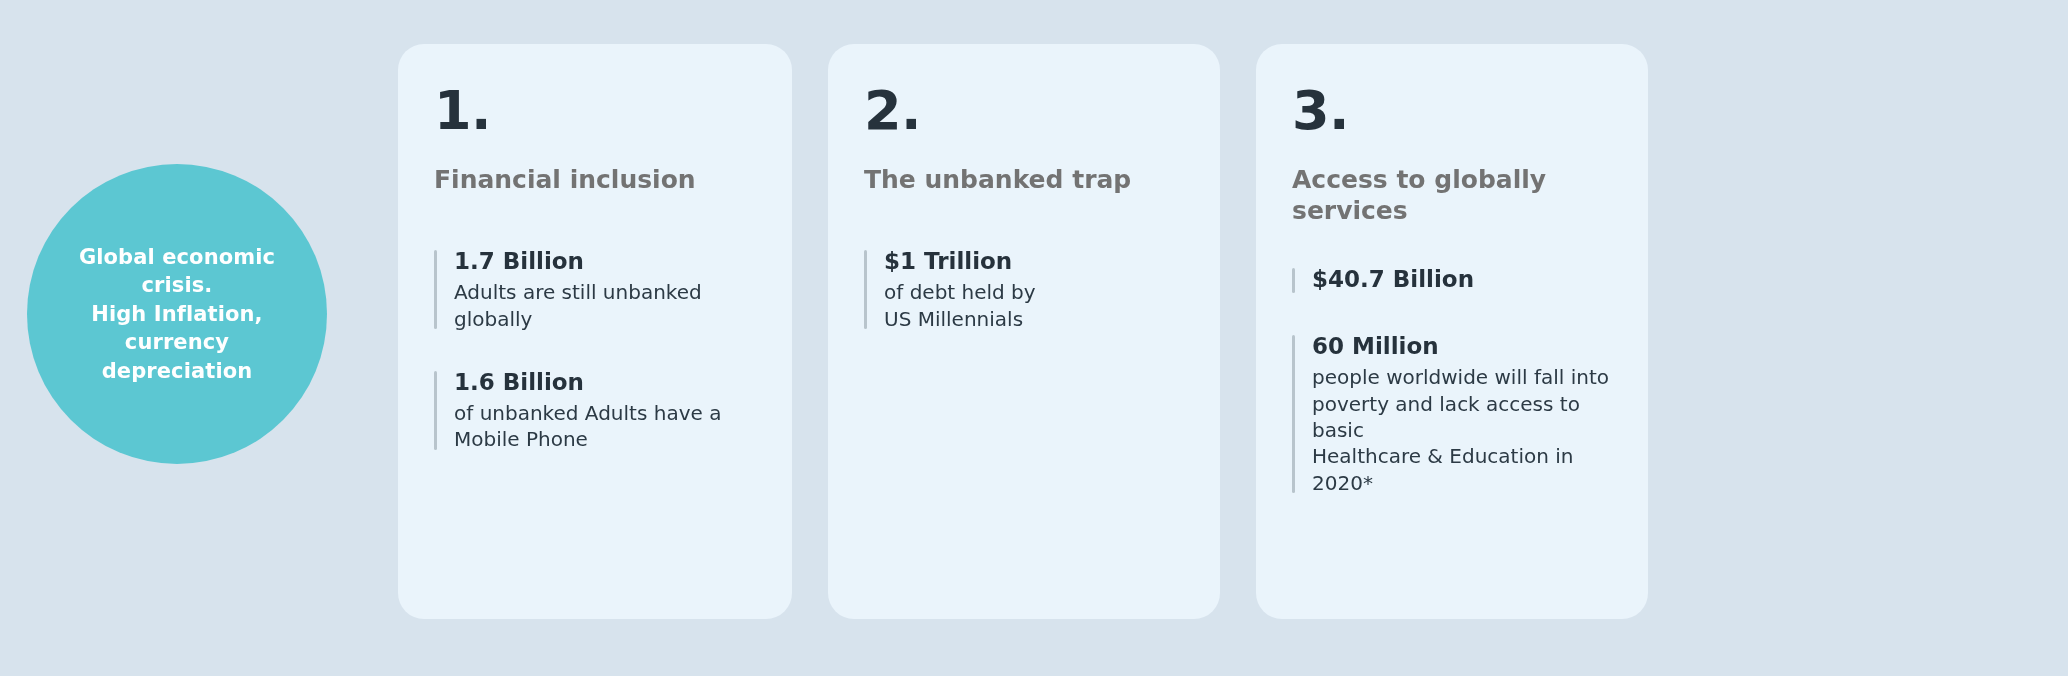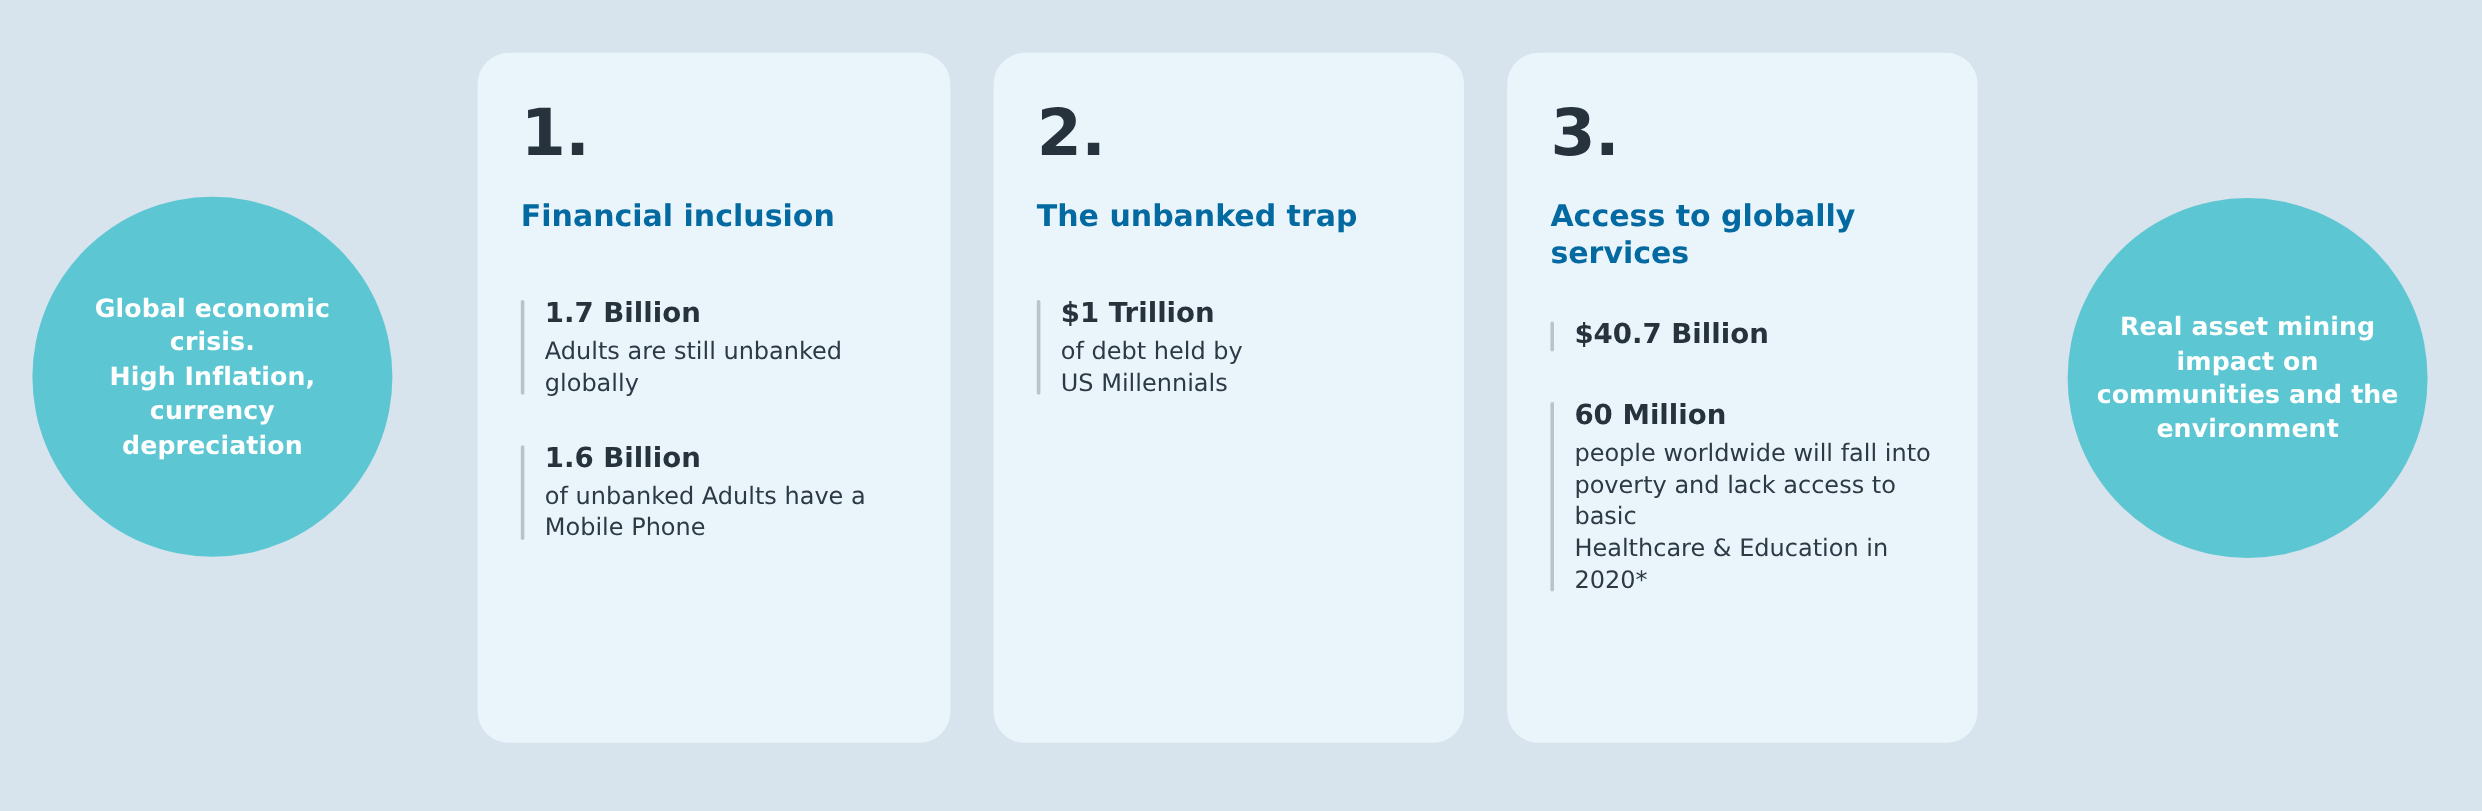--- a/index.html
+++ b/index.html
@@ -80,21 +80,21 @@
     font-weight: bold;
     color: #26323c;
     line-height: 1;
     letter-spacing: -0.5px;
     margin: 0 0 26px 0;
   }
 
   .card-title {
     font-size: 25px;
     font-weight: bold;
-    color: #0369a1;
+    color: #737373;
     line-height: 1.25;
     margin: 0 0 52px 0;
   }
   .card-3 .card-title {
     margin-bottom: 38px;
   }
 
   .stats {
     display: flex;
     flex-direction: column;
@@ -188,20 +188,14 @@
           <div class="stat-value">60 Million</div>
           <div class="stat-desc">people worldwide will fall into
 poverty and lack access to basic
 Healthcare &amp; Education in 2020*</div>
         </div>
       </div>
     </div>
 
   </div>
 
-  <div class="circle" id="circle-right">
-    <div class="circle-text">Real asset  mining
-impact on
-communities and the
-environment</div>
-  </div>
 
 </div>
 
 </body></html>

